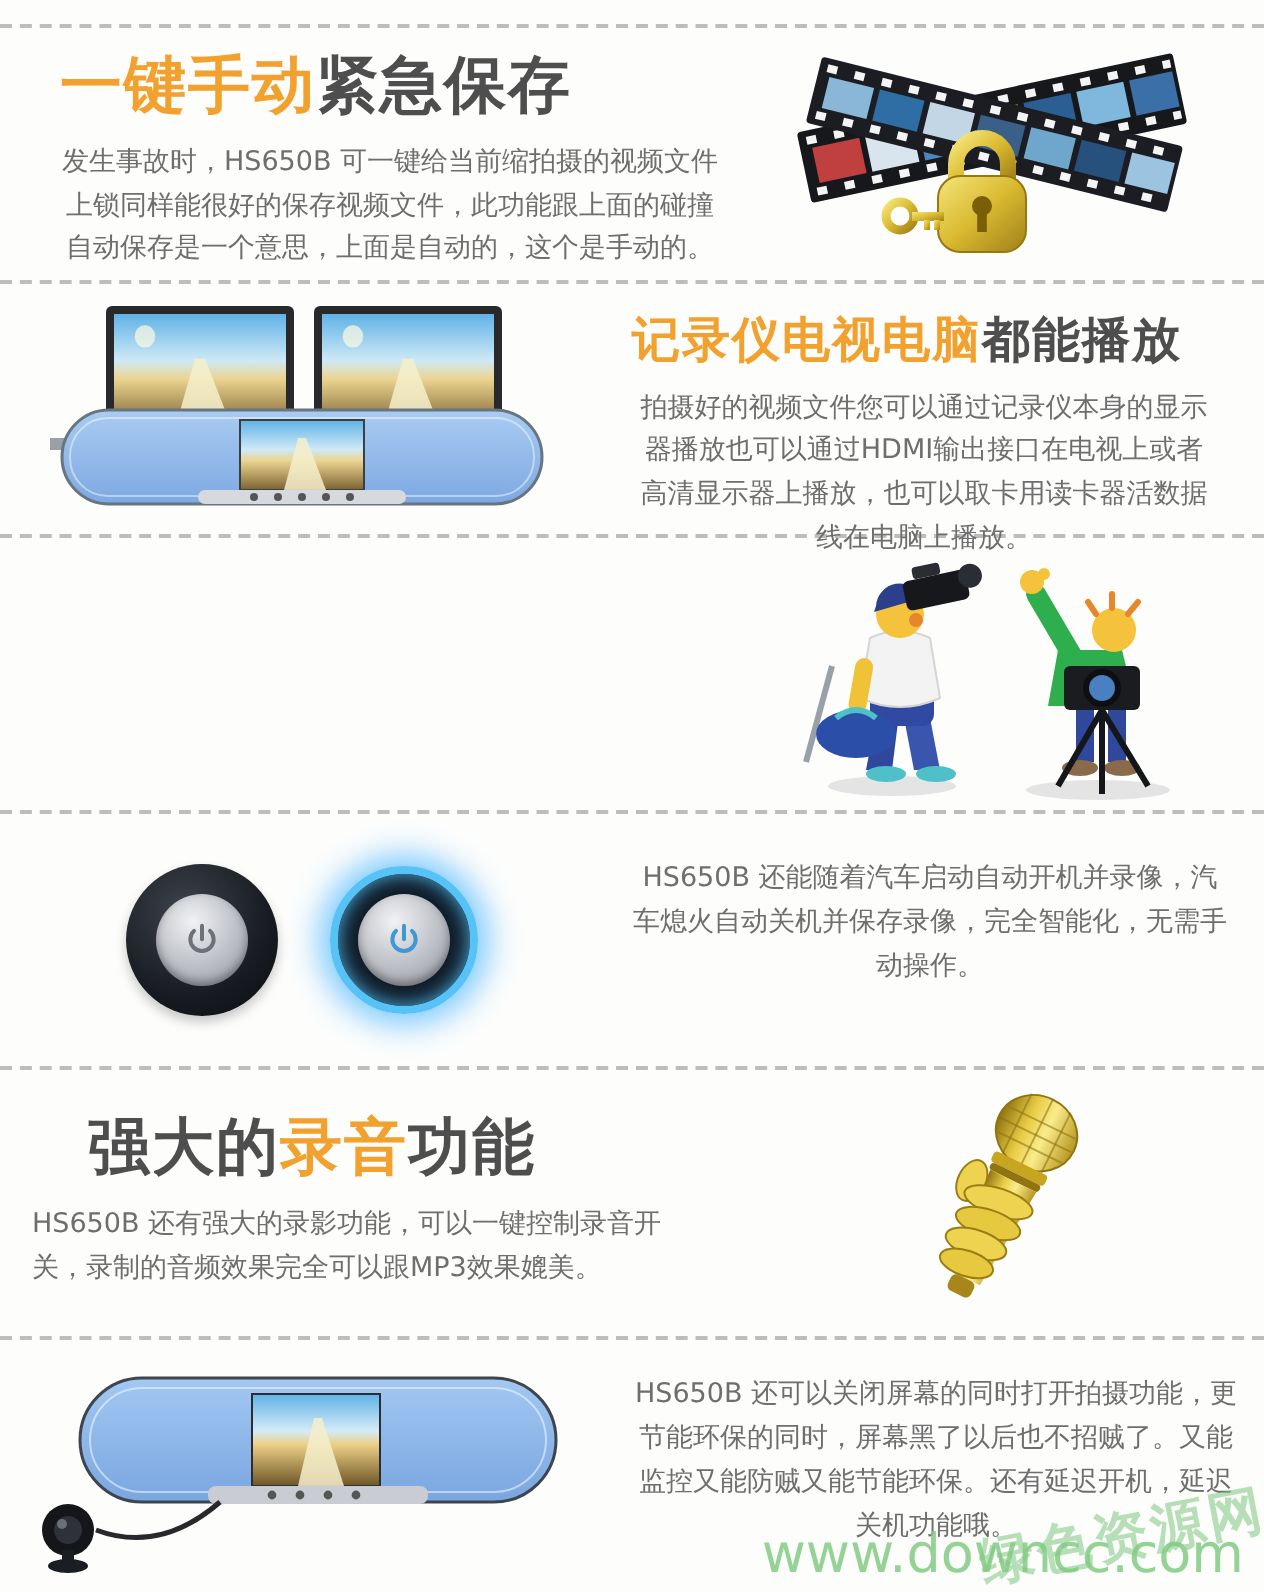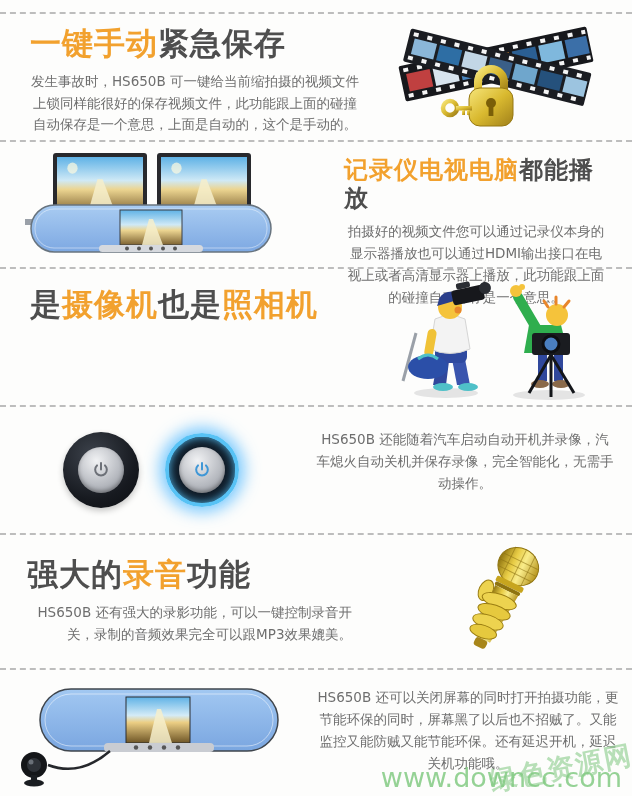--- a/index.html
+++ b/index.html
@@ -7,38 +7,38 @@
     width:632px;height:796px;
     background:#fdfdfc;
     font-family:"DejaVu Sans","Liberation Sans",sans-serif;
     position:relative;overflow:hidden;
   }
   .page{padding-top:12px;}
   section.row{
     display:flex;align-items:stretch;box-sizing:border-box;
     border-top:2px dashed #bdbdbd;
   }
-  .s1{height:128px;} .s2{height:127px;gap:28px;} .s3{height:138px;}
+  .s1{height:128px;} .s2{height:127px;} .s3{height:138px;}
   .s4{height:128px;} .s5{height:135px;} .s6{height:128px;}
   .tcol{box-sizing:border-box;}
   .acol{display:flex;align-items:center;justify-content:center;box-sizing:border-box;}
   h2.hd{margin:0 0 9px 0;font-size:31px;line-height:1.15;font-weight:bold;letter-spacing:1px;}
   .seg.accent{color:#F2A12E;}
   .seg.dark{color:#4E4E4E;}
   p.bd{margin:0;font-size:13.5px;line-height:1.62;color:#6E6E6E;text-align:center;}
   
   .s1 .tcol{width:360px;padding:12px 0 0 30px;} .s1 .acol{flex:1;}
   .s2 .acol{width:302px;} .s2 .tcol{flex:1;padding:15px 24px 0 14px;}
   .s2 h2.hd{font-size:24px;}
   .s3 .tcol{width:360px;padding:18px 0 0 30px;} .s3 .acol{flex:1;}
   .s4 .acol{width:302px;} .s4 .tcol{flex:1;padding:22px 18px 0 14px;}
   .s4 .bd{}
   .s5 .tcol{width:370px;padding:22px 0 0 16px;} .s5 .acol{flex:1;}
-  .s5 .bd{text-align:right;padding-right:18px;}
-  .s5 h2.hd{margin-left:11px;}
+  .s5 .bd{text-align:left;padding-right:18px;}
+  .s5 h2.hd{margin-left:28px;}
   .s6 .acol{width:300px;} .s6 .tcol{flex:1;padding:17px 12px 0 16px;}
   .s6 .bd{text-align:center;}
   
   .btns{display:flex;gap:26px;align-items:center;}
   .pbtn{border-radius:50%;display:flex;align-items:center;justify-content:center;}
   .pbtn.off{
     width:76px;height:76px;
     background:radial-gradient(circle at 38% 30%,#3c424b,#171a20 62%,#0b0d11);
     box-shadow:0 3px 6px rgba(0,0,0,.22);
   }
@@ -165,27 +165,26 @@
           <circle cx="104" cy="99.5" r="2" fill="#555"></circle>
             <circle cx="116" cy="99.5" r="2" fill="#555"></circle>
           <circle cx="128" cy="99.5" r="2" fill="#555"></circle>
             <circle cx="140" cy="99.5" r="2" fill="#555"></circle>
           <circle cx="152" cy="99.5" r="2" fill="#555"></circle>
         </g>
       </svg>
     </div>
     <div class="tcol">
       <h2 class="hd"><span class="seg accent">记录仪电视电脑</span><span class="seg dark">都能播放</span></h2>
-      <p class="bd">拍摄好的视频文件您可以通过记录仪本身的显示器播放也可以通过HDMI输出接口在电视上或者高清显示器上播放，此功能跟上面的碰撞自动保存是一个意思。</p>
+      <p class="bd">拍摄好的视频文件您可以通过记录仪本身的显示器播放也可以通过HDMI输出接口在电视上或者高清显示器上播放，也可以取卡用读卡器活数据线在电脑上播放。</p>
     </div>
   </section>
 
   <section class="row s3">
     <div class="tcol">
-      <h2 class="hd"><span class="seg dark">是</span><span class="seg accent">摄像机</span><span class="seg dark">也是</span><span class="seg accent">照相机</span></h2>
     </div>
     <div class="acol">
       <svg width="220" height="128" viewBox="0 0 220 128">
         <ellipse cx="60" cy="120" rx="32" ry="5" fill="#e4e4e4"></ellipse>
         <ellipse cx="163" cy="122" rx="36" ry="5" fill="#e4e4e4"></ellipse>
         <g>
           <line x1="30" y1="60" x2="17" y2="108" stroke="#9aa0a8" stroke-width="3"></line>
           <path d="M52 86 l-5 26 h13 l3-24 z" fill="#30489c"></path>
           <path d="M66 86 l5 26 h13 l-5-26 z" fill="#3a55ae"></path>
           <ellipse cx="57" cy="114" rx="10" ry="4" fill="#4fc0c8"></ellipse>

